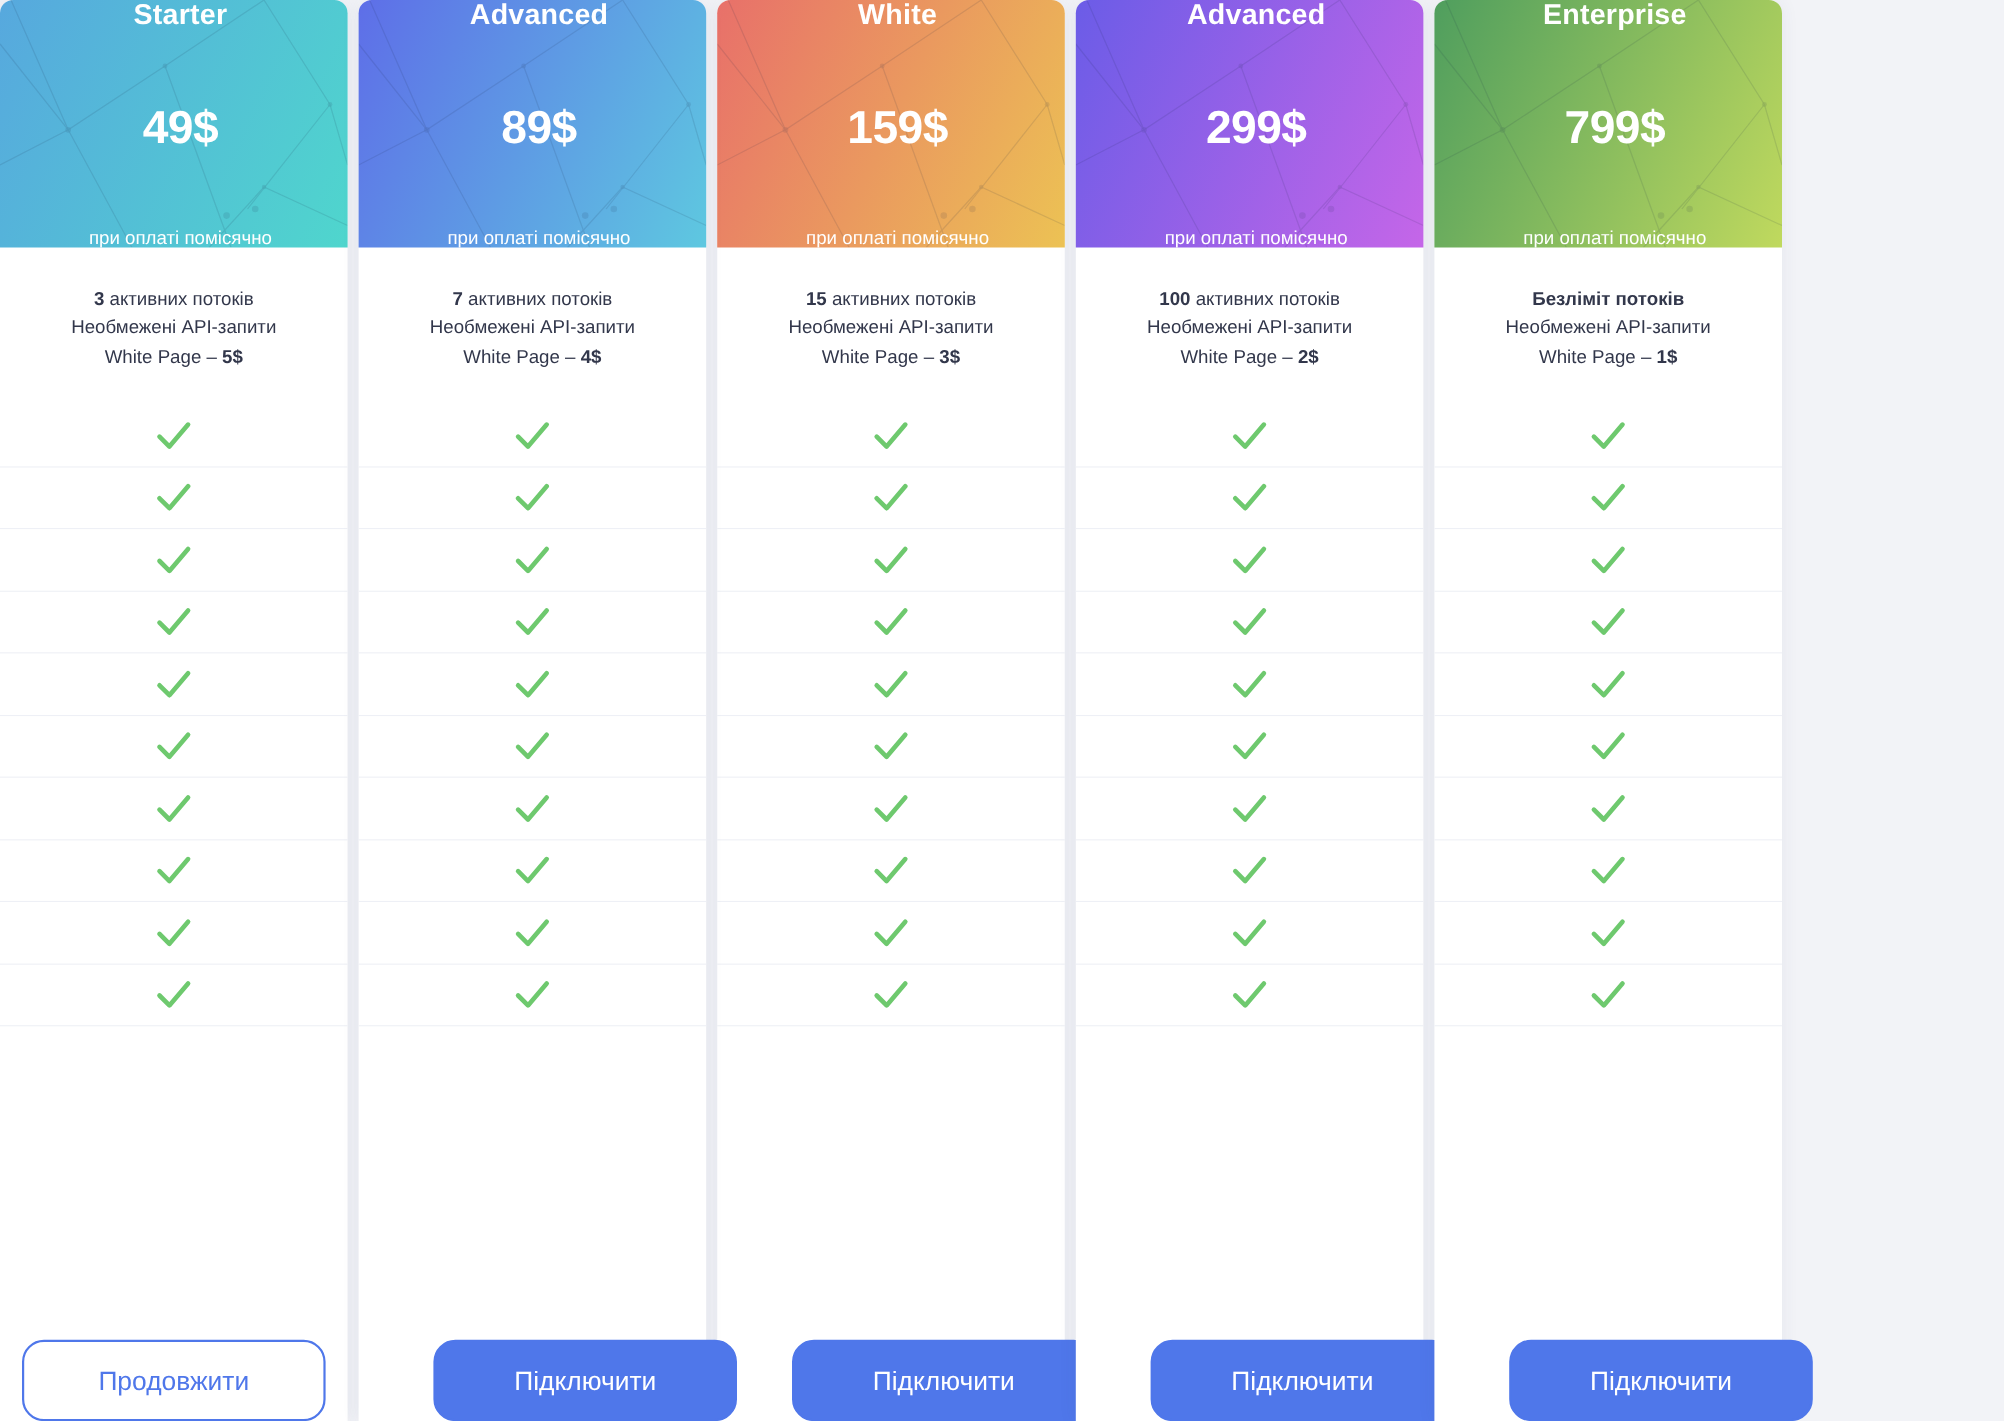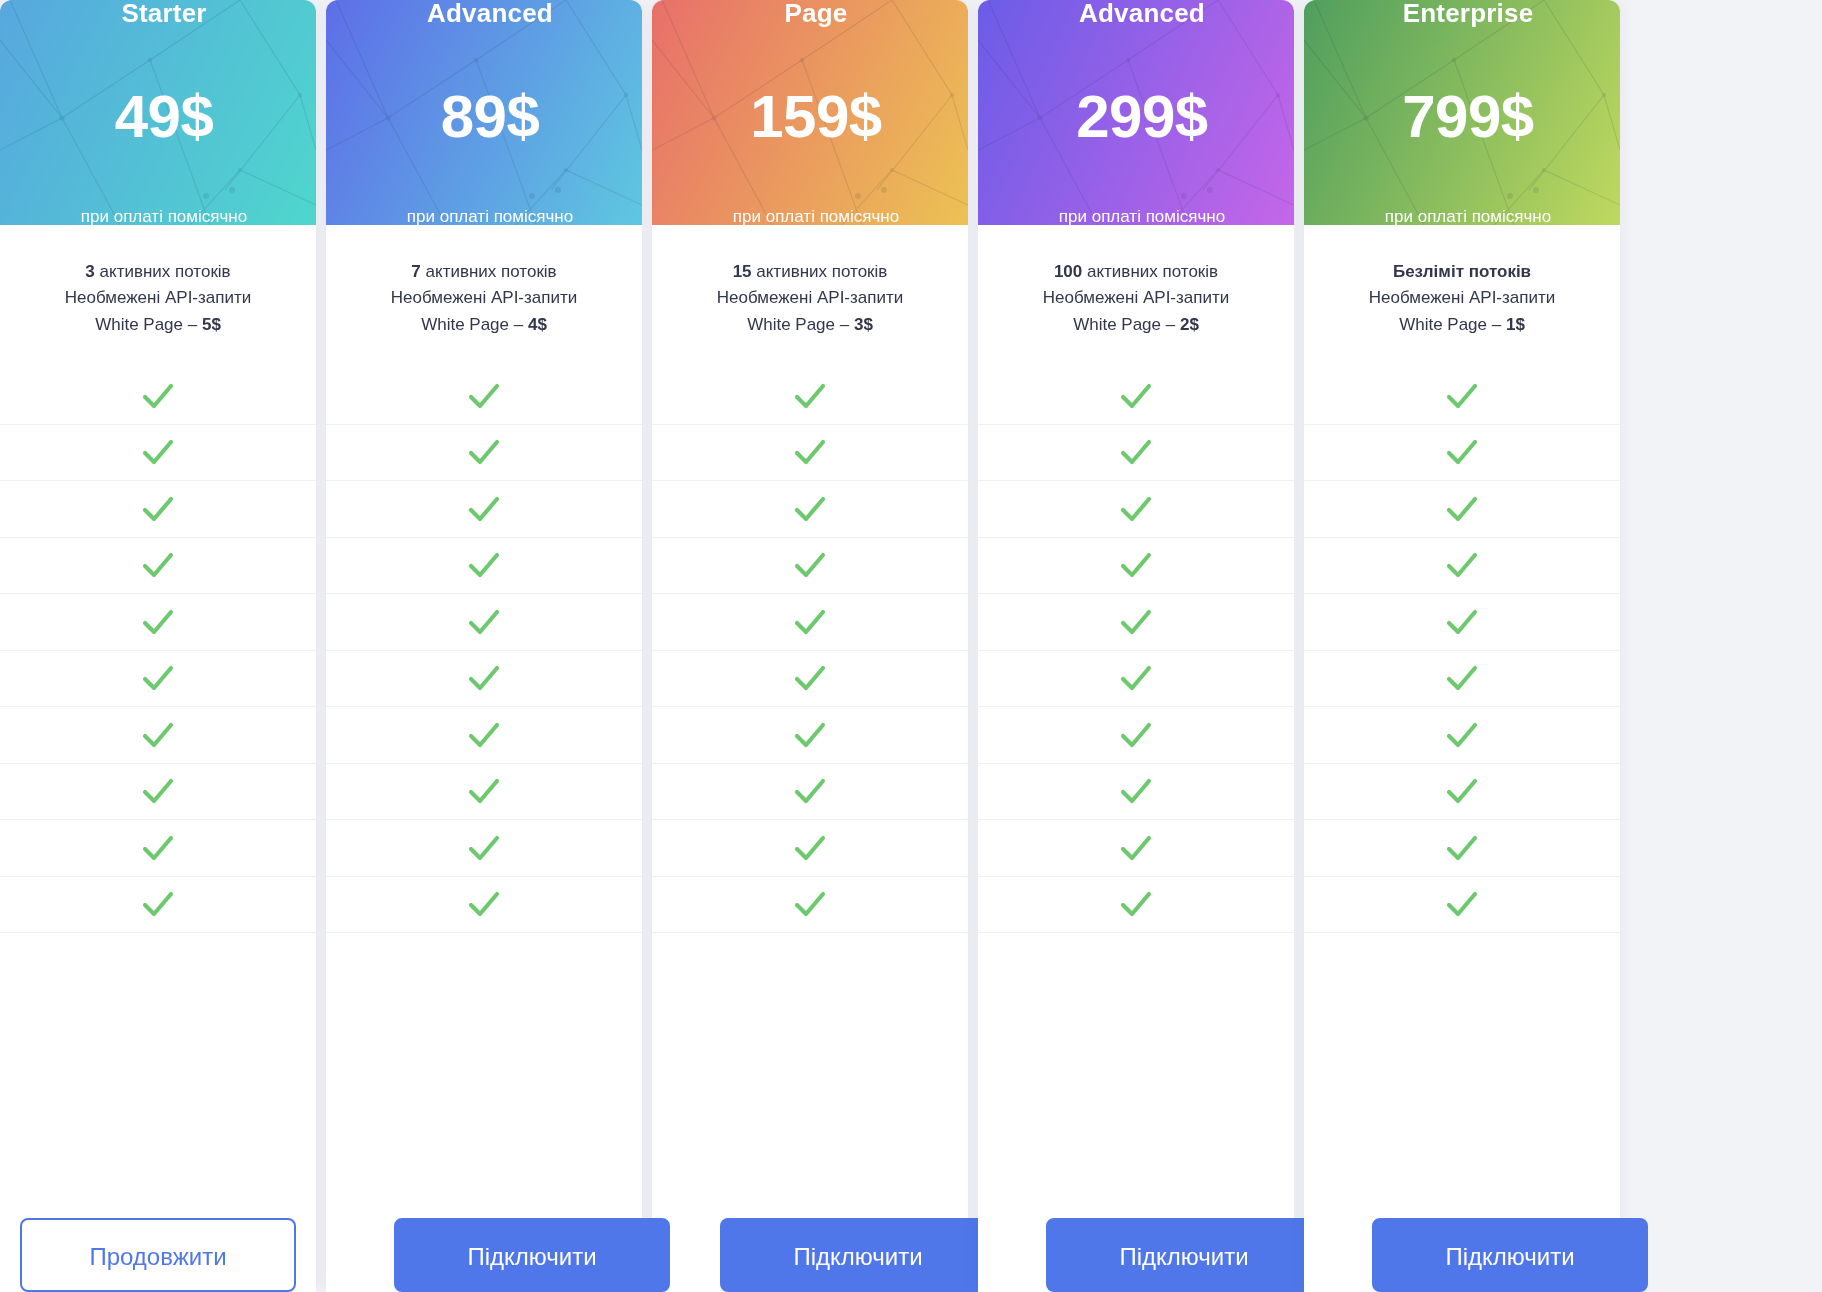--- a/index.html
+++ b/index.html
@@ -91,21 +91,21 @@
   }
   .plan-name {
     font-size: 26px;
     font-weight: 700;
     letter-spacing: .2px;
     line-height: 1;
     margin-bottom: 8px;
     position: relative;
   }
   .plan-price {
-    font-size: 60px;
+    font-size: 42px;
     font-weight: 700;
     line-height: 1.05;
     letter-spacing: -.5px;
     position: relative;
   }
   .plan-period {
     font-size: 17px;
     font-weight: 400;
     line-height: 1;
     margin-top: 9px;
@@ -146,21 +146,21 @@
 
   
   .plan-cta {
     padding: 38px 20px 0;
     flex: 0 0 auto;
   }
   .btn {
     display: block;
     width: 100%;
     height: 74px;
-    border-radius: 8px;
+    border-radius: 20px;
     font-size: 24px;
     font-family: inherit;
     line-height: 74px;
     text-align: center;
     cursor: pointer;
     border: 2px solid transparent;
   }
   .btn-outline {
     background: #ffffff;
     border-color: #4f77ea;
@@ -370,21 +370,21 @@
             </g>
             <g fill="#1d2b4a" opacity="0.5">
               <circle cx="62" cy="118" r="2.6"></circle>
               <circle cx="150" cy="60" r="2.2"></circle>
               <circle cx="300" cy="95" r="2.2"></circle>
               <circle cx="240" cy="170" r="2"></circle>
               <circle cx="206" cy="196" r="3"></circle>
               <circle cx="232" cy="190" r="3"></circle>
             </g>
           </svg>
-          <div class="plan-name">Page</div>
+          <div class="plan-name">White</div>
           <div class="plan-price">159$</div>
           <div class="plan-period">при оплаті помісячно</div>
         </div>
         <div class="plan-summary">
           <div class="row"><b>15</b> <span>активних потоків</span></div>
           <div class="row">Необмежені API-запити</div>
           <div class="row"><span>White Page – </span><b>3$</b></div>
         </div>
         <div class="plan-features">
           <div class="feature-row">

